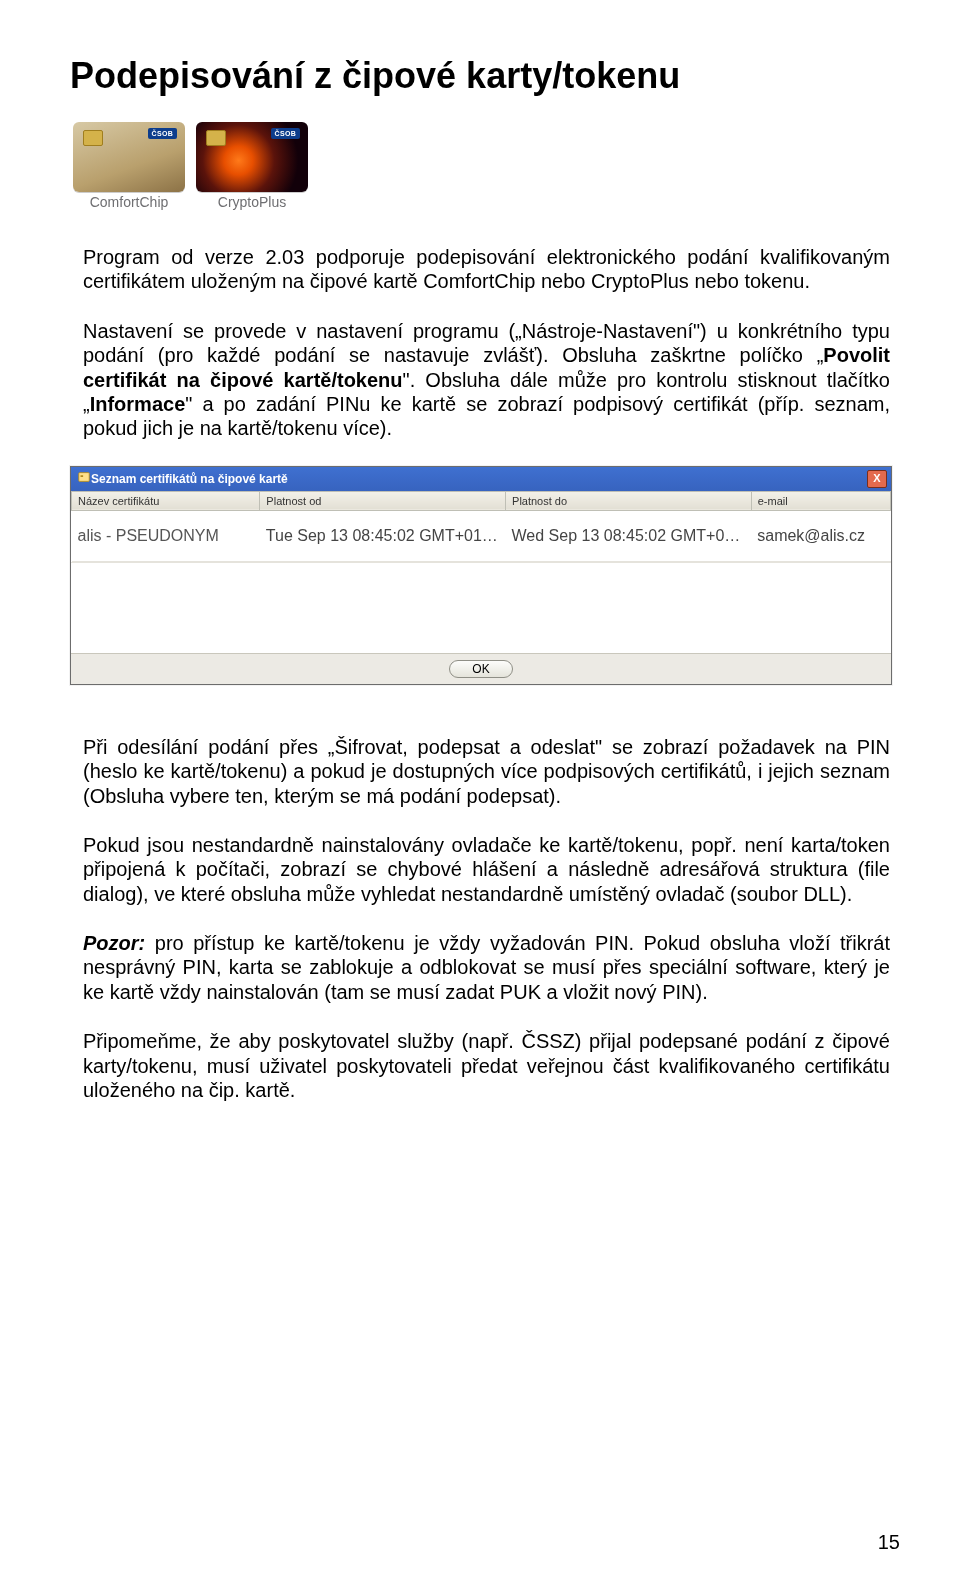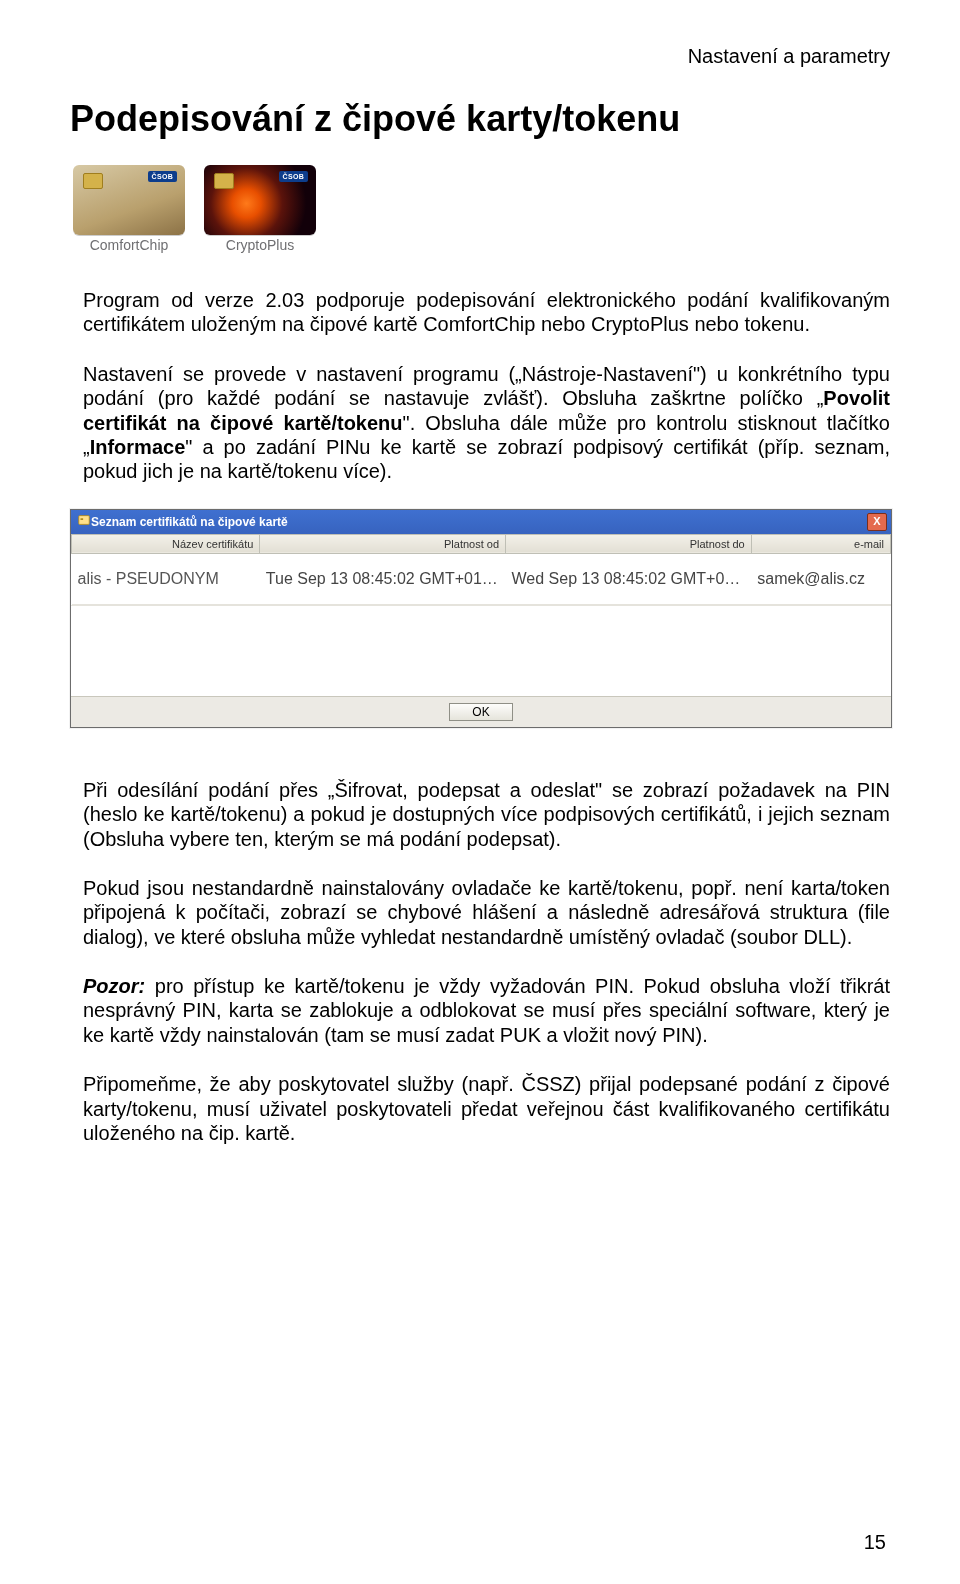--- a/index.html
+++ b/index.html
@@ -24,21 +24,21 @@
   }
   h1.section-title {
     font-size: 36px;
     font-weight: bold;
     margin: 10px 0 25px 0;
   }
 
   
   .cards-row {
     display: flex;
-    gap: 13px;
+    gap: 5px;
     margin-bottom: 35px;
   }
   .card-thumb {
     width: 118px;
     text-align: center;
   }
   .card-img {
     width: 112px;
     height: 70px;
     border-radius: 6px;
@@ -120,21 +120,21 @@
   table.dlg-table {
     width:100%;
     border-collapse:collapse;
     background:#fff;
     table-layout: fixed;
   }
   .dlg-table th {
     background: linear-gradient(#f3f1e9,#e2dfd4);
     font-weight:normal;
     font-size:11px;
-    text-align:right;
+    text-align:left;
     padding:3px 6px;
     border:1px solid #bfbfb5;
     color:#333;
   }
   .dlg-table td {
     font-size:16px;
     padding:16px 6px;
     border-bottom:1px solid #e5e3dc;
     color:#444;
     white-space:nowrap;
@@ -149,36 +149,35 @@
     padding:6px;
     background:#eceae4;
     border-top:1px solid #c9c7bc;
   }
   .dlg-ok {
     min-width:64px;
     padding:1px 16px;
     font-size:12px;
     background: linear-gradient(#fdfdfb,#e5e4db);
     border:1px solid #8f8f86;
-    border-radius:0;
+    border-radius:9px;
   }
 
   .page-number {
     position:absolute;
     bottom: 30px;
-    right: 74px;
+    right: 60px;
     font-size: 20px;
   }
 </style>
 </head>
 <body>
 
 <div class="page">
 
-  <div class="page-header-right">Nastavení a parametry</div>
 
   <h1 class="section-title">Podepisování z čipové karty/tokenu</h1>
 
   <div class="cards-row">
     <div class="card-thumb">
       <div class="card-img card-comfort">
         <div class="chip"></div>
         <div class="csob-badge">ČSOB</div>
       </div>
       <div class="card-label">ComfortChip</div>

